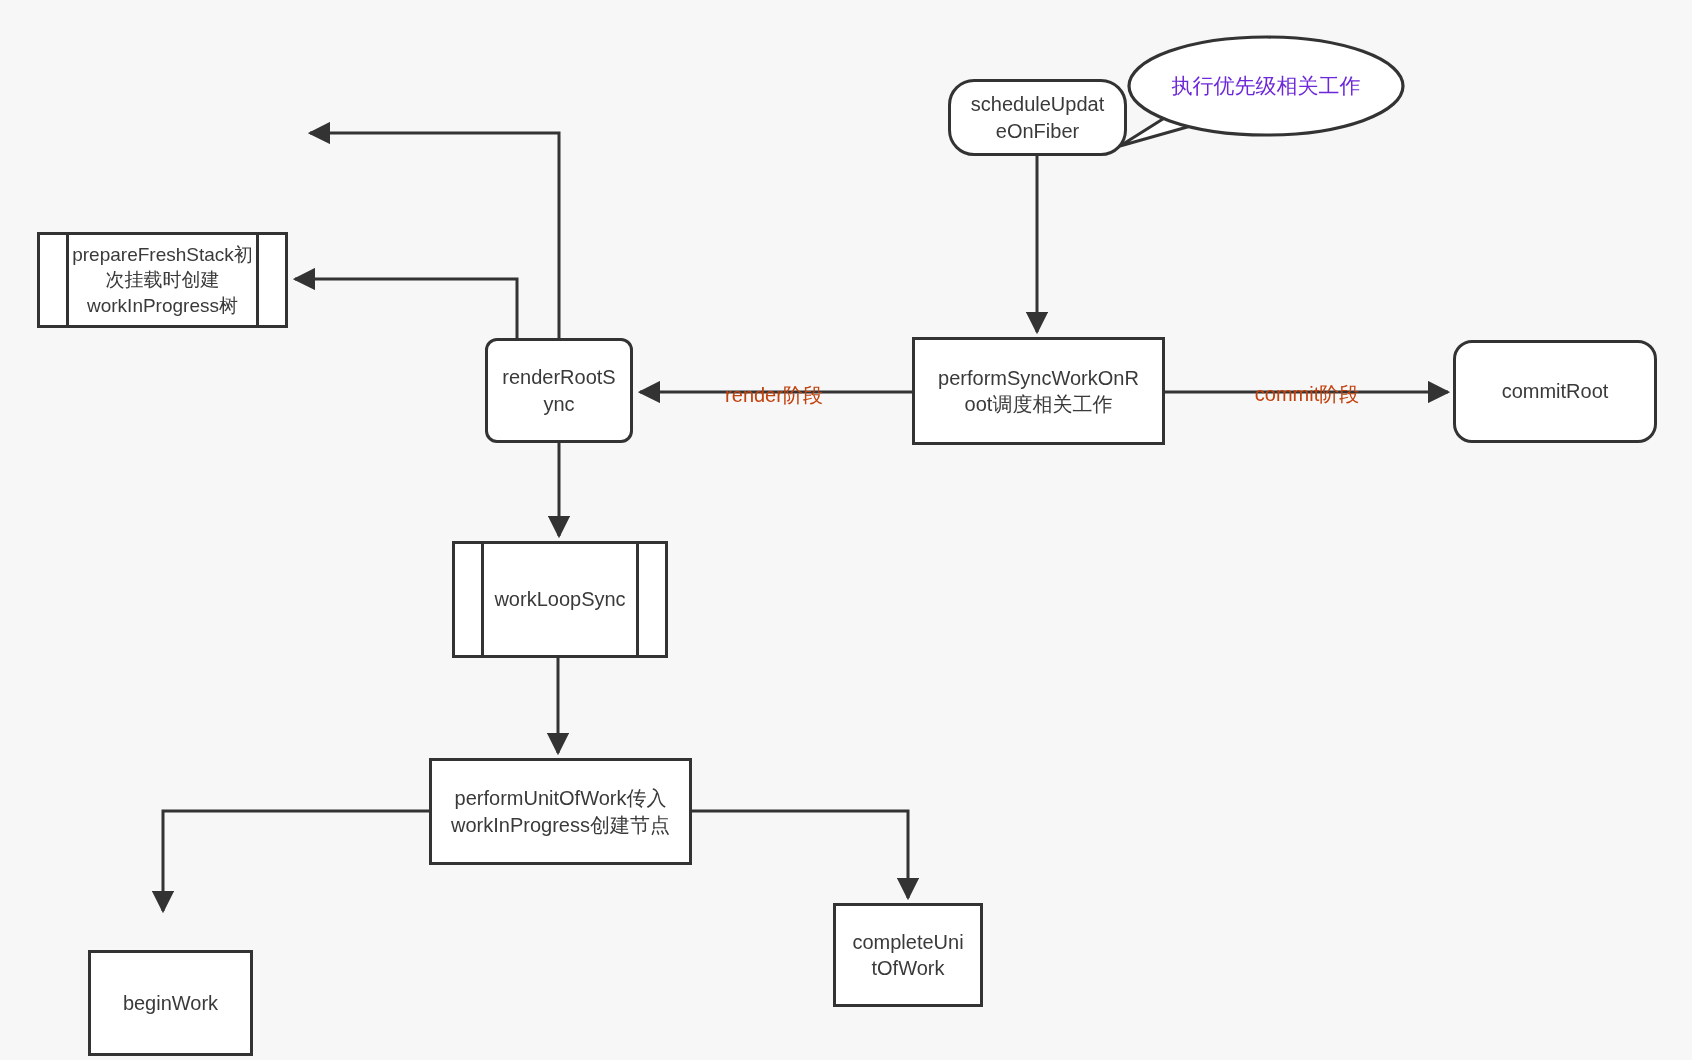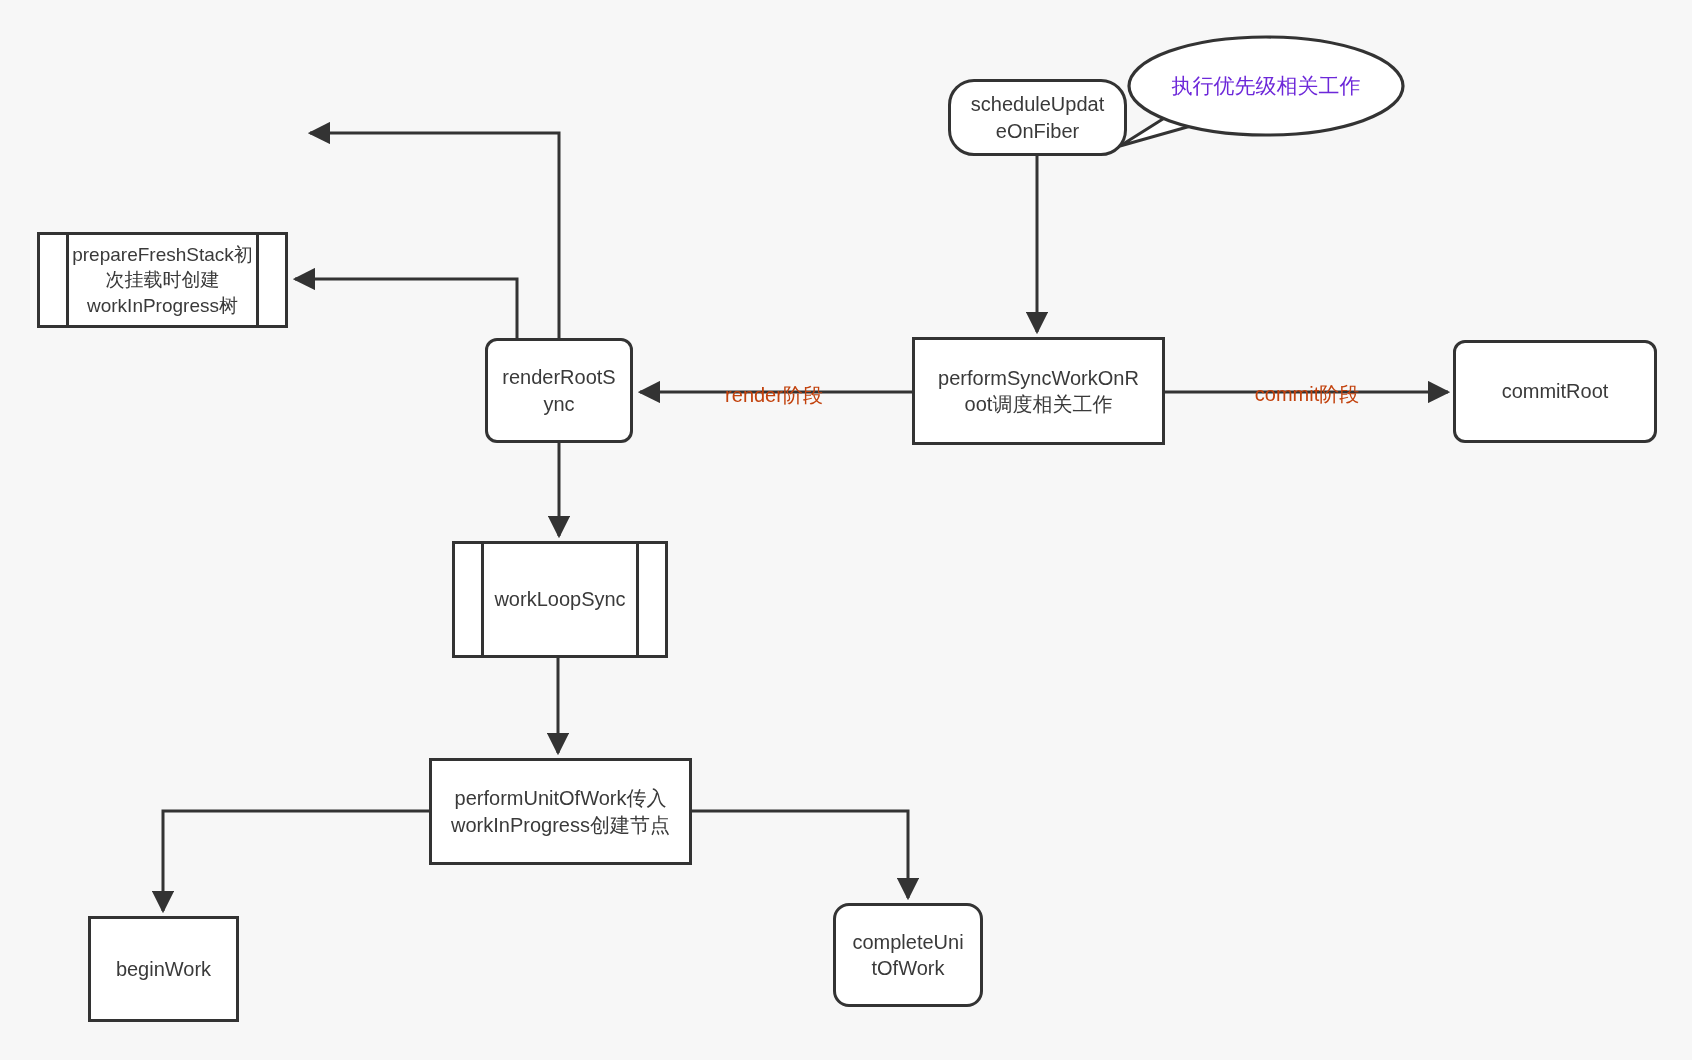--- a/index.html
+++ b/index.html
@@ -21,25 +21,25 @@
     content:"";position:absolute;top:0;bottom:0;width:3px;background:#333333;
   }
   .subprocess::before{left:26px;}
   .subprocess::after{right:26px;}
 
   #push-dispatcher{left:68px;top:84px;width:235px;height:100px;}
   #prepare-fresh-stack{left:37px;top:232px;width:251px;height:96px;font-size:19px;}
   #render-root-sync{left:485px;top:338px;width:148px;height:105px;}
   #schedule-update{left:948px;top:79px;width:179px;height:77px;}
   #perform-sync-work{left:912px;top:337px;width:253px;height:108px;}
-  #commit-root{left:1453px;top:340px;width:204px;height:103px;}
+  #commit-root{left:1453px;top:340px;width:204px;height:103px;border-radius:19px;}
   #work-loop-sync{left:452px;top:541px;width:216px;height:117px;}
   #perform-unit-of-work{left:429px;top:758px;width:263px;height:107px;}
-  #begin-work{left:88px;top:916px;width:151px;height:106px;}
-  #complete-unit-of-work{left:833px;top:903px;width:150px;height:104px;border-radius:16px;}
+  #begin-work{left:88px;top:950px;width:165px;height:106px;}
+  #complete-unit-of-work{left:833px;top:903px;width:150px;height:104px;}
 
   .edge-label{
     position:absolute;z-index:2;transform:translate(-50%,-50%);
     font-size:20px;color:#c2410c;white-space:nowrap;
   }
   #label-render{left:774px;top:395px;}
   #label-commit{left:1307px;top:394px;}
 
   #callout-text{
     position:absolute;z-index:2;left:1129px;top:37px;width:274px;height:98px;

